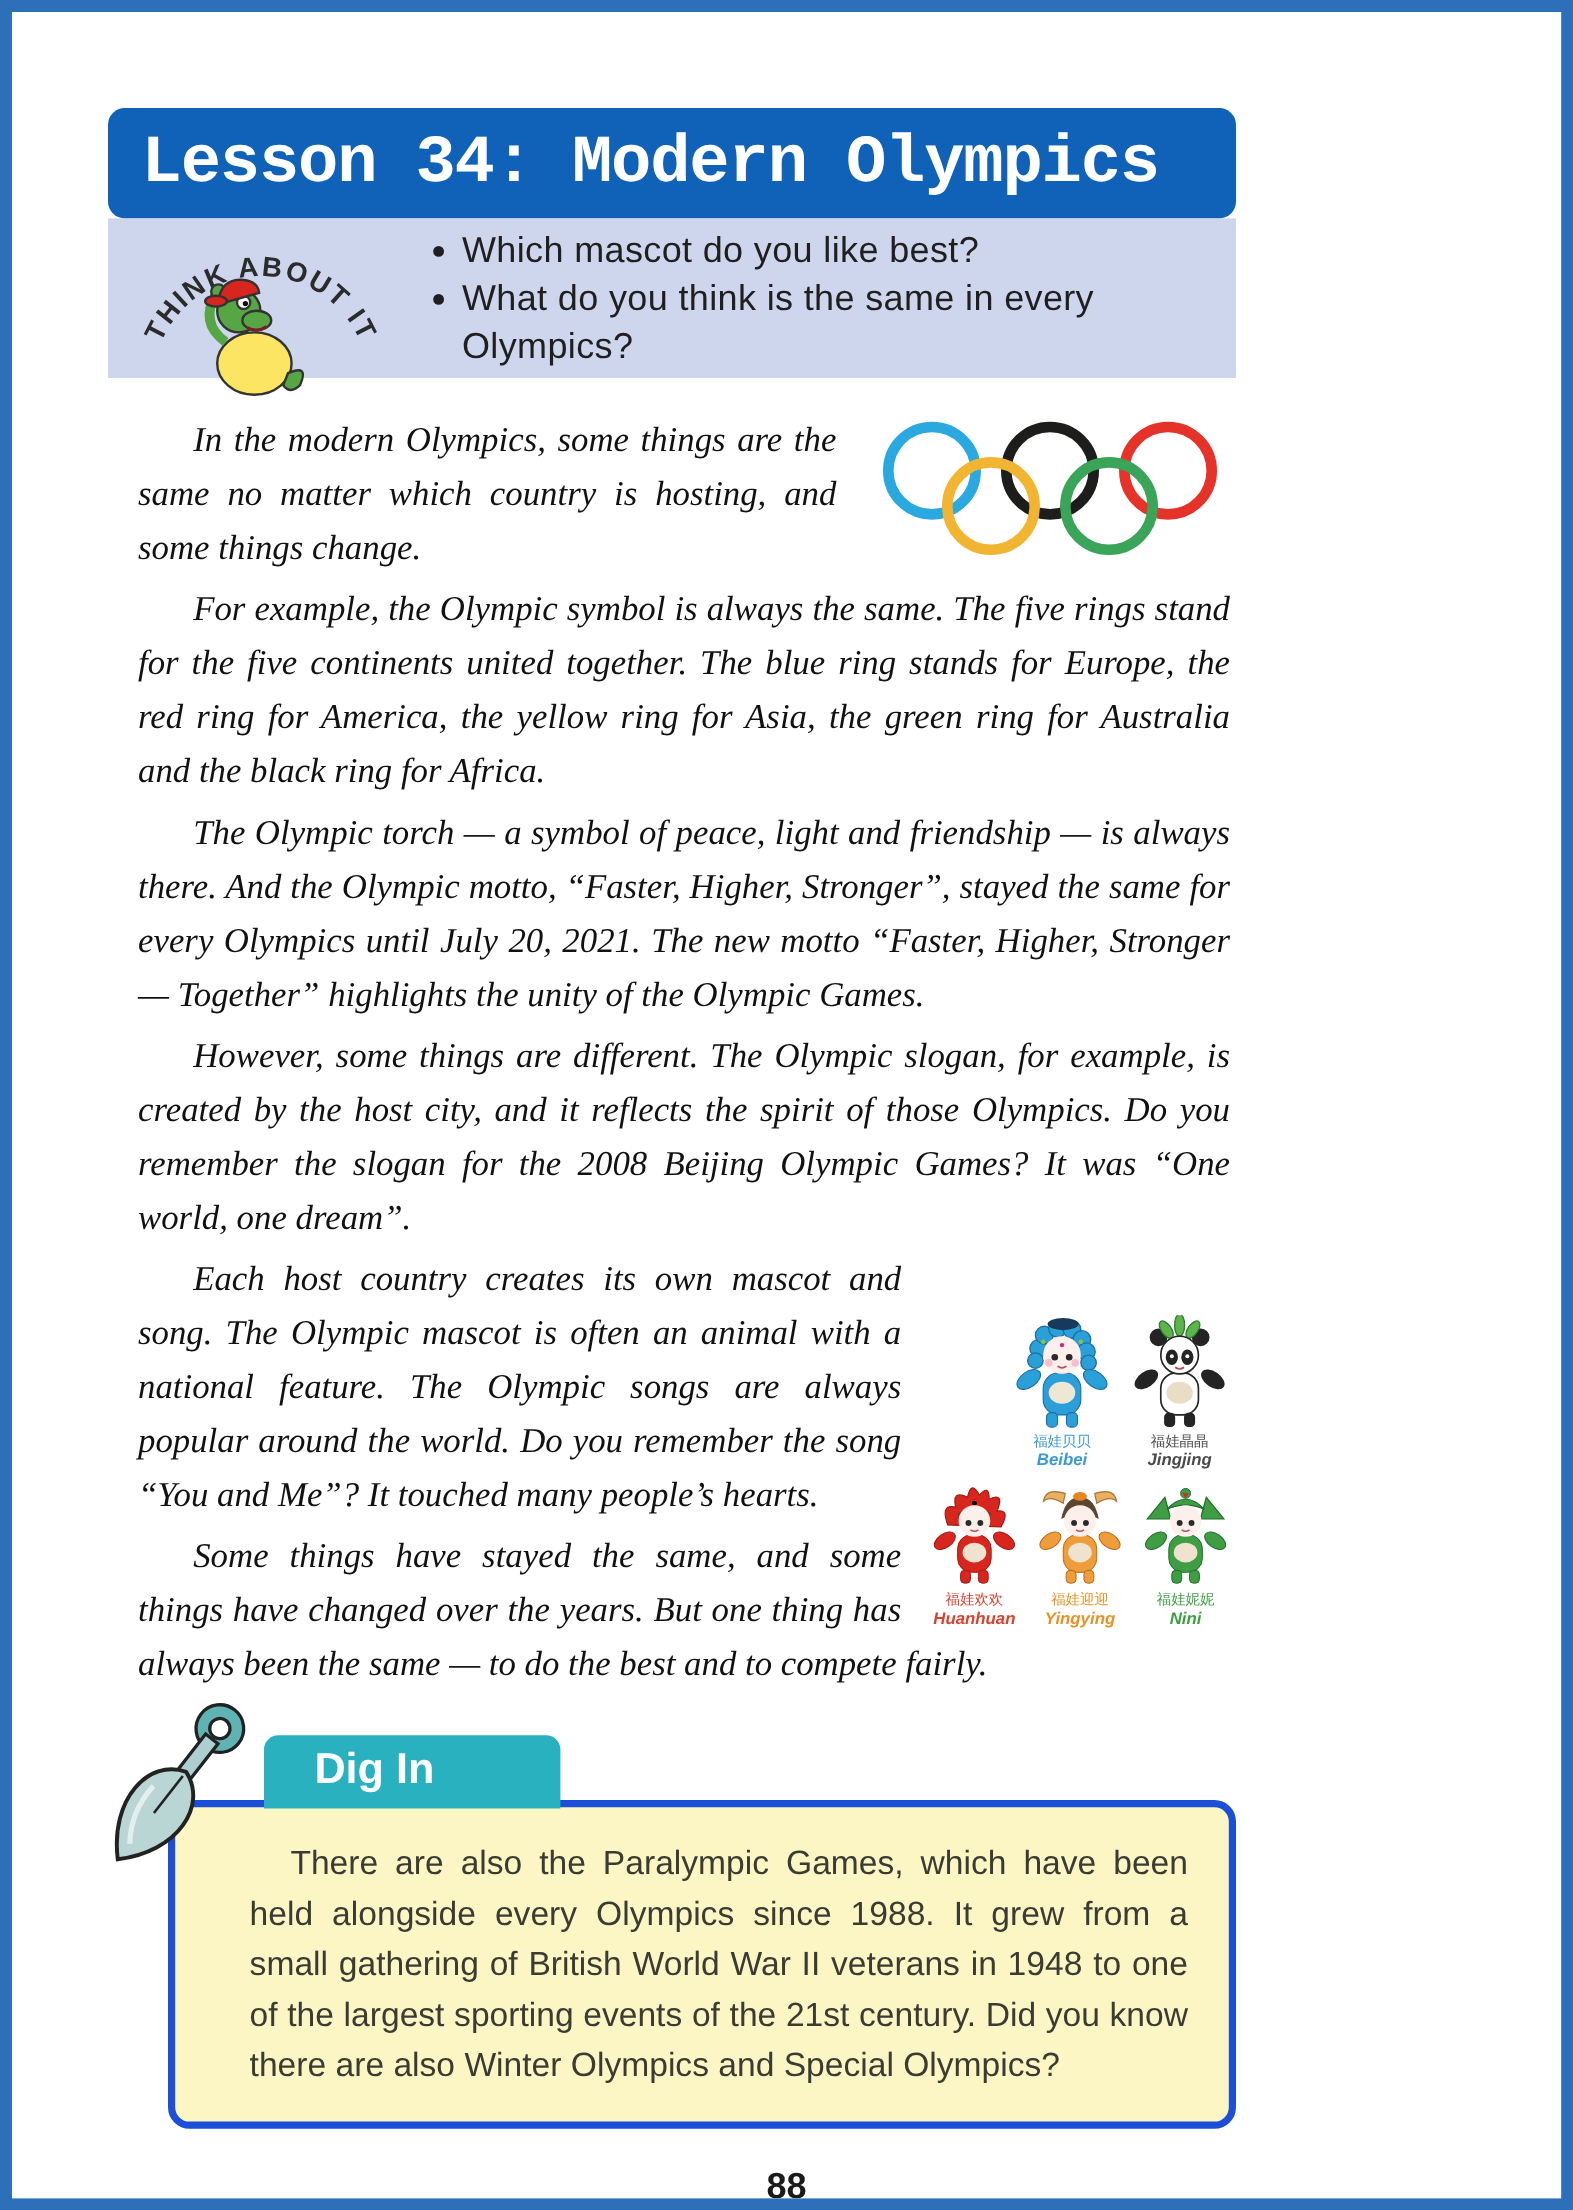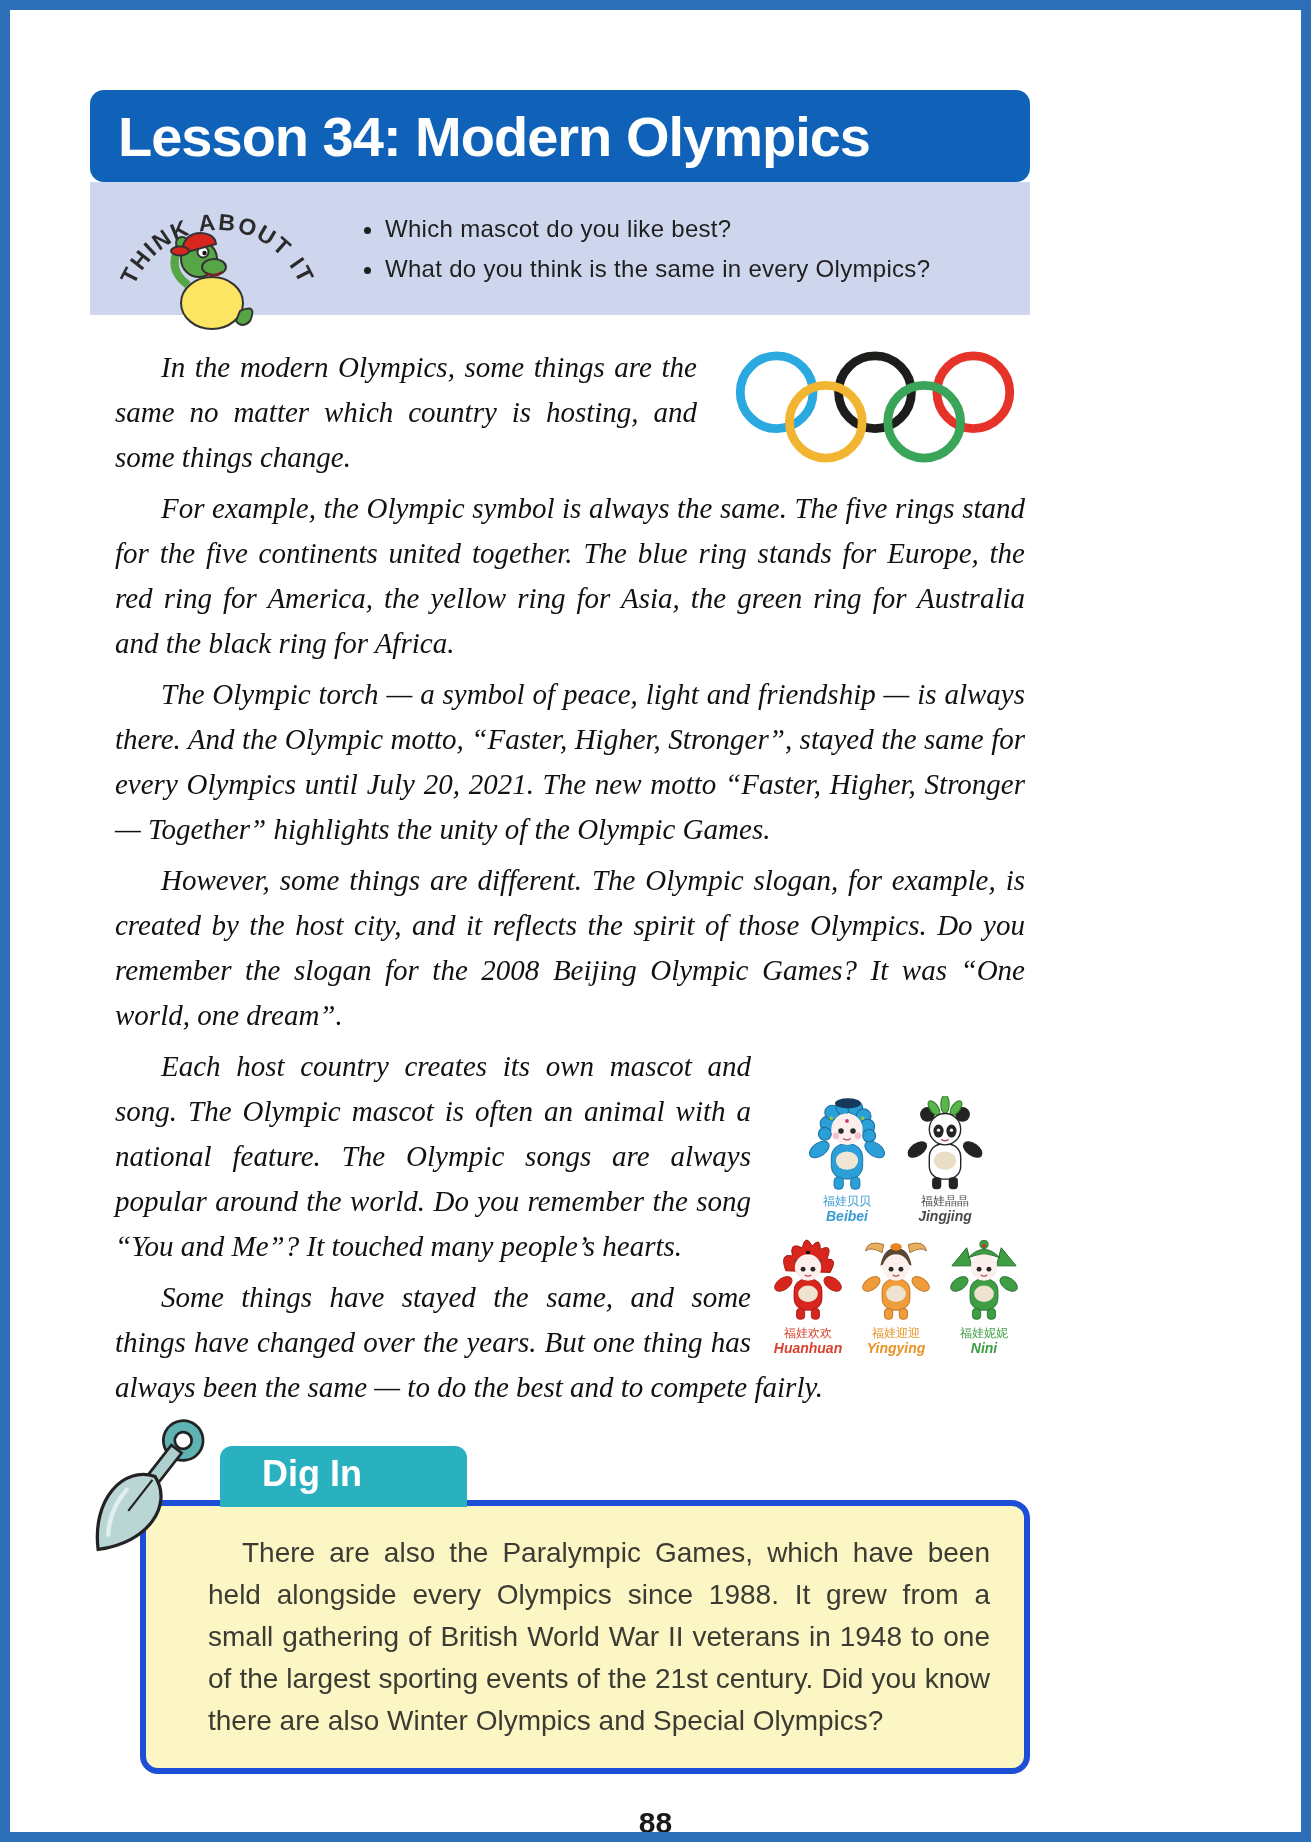--- a/index.html
+++ b/index.html
@@ -17,35 +17,35 @@
     margin:80px 0 0 80px;
     width:940px; height:92px;
     background:#0f62b7;
     border-radius:14px;
     display:flex; align-items:center;
     padding-left:28px;
   }
   .lesson-header h1{
     color:#ffffff;
     font-size:56px; font-weight:700; letter-spacing:-1px;
-    font-family:Liberation Sans, sans-serif;
+    font-family:Liberation Mono, monospace;
   }
   
   .think-panel{
     margin-left:80px;
     width:940px; height:133px;
     background:#cdd6ec;
     display:flex; align-items:center;
     position:relative;
   }
   .think-badge{ width:235px; height:150px; margin:14px 0 0 10px; flex:0 0 auto; }
   .think-questions{
     list-style:disc;
     margin-left:50px;
-    font-size:24px; line-height:40px; color:#1f1f1f;
+    font-size:30px; line-height:40px; color:#1f1f1f;
     letter-spacing:0.3px;
   }
   
   .article{
     margin:30px 0 0 105px;
     width:910px;
     font-family:"Liberation Serif", serif;
     font-size:29px; line-height:45px;
     color:#111111;
     text-align:justify;
@@ -56,21 +56,21 @@
     float:right; width:300px; height:120px;
     margin:2px 0 10px 28px;
   }
   .mascots-float{
     float:right; width:258px;
     margin:52px 0 0 16px;
     display:flex; flex-direction:column; gap:10px;
     font-family:"Liberation Sans", sans-serif;
     text-align:center;
   }
-  .mascot-row{ display:flex; justify-content:center; gap:14px; }
+  .mascot-row{ display:flex; justify-content:flex-end; gap:14px; }
   .mascot{ display:flex; flex-direction:column; align-items:center; }
   .mascot svg{ width:84px; height:96px; }
   .mascot-row.second svg{ width:74px; height:90px; }
   .m-cn{ font-size:12px; line-height:14px; margin-top:2px; }
   .m-name{ font-size:14px; font-weight:700; font-style:italic; line-height:16px; }
   .m-beibei .m-cn, .m-beibei .m-name{ color:#3a9ad4; }
   .m-jingjing .m-cn, .m-jingjing .m-name{ color:#4a4a4a; }
   .m-huanhuan .m-cn, .m-huanhuan .m-name{ color:#d8432f; }
   .m-yingying .m-cn, .m-yingying .m-name{ color:#e89225; }
   .m-nini .m-cn, .m-nini .m-name{ color:#3f9e44; }

